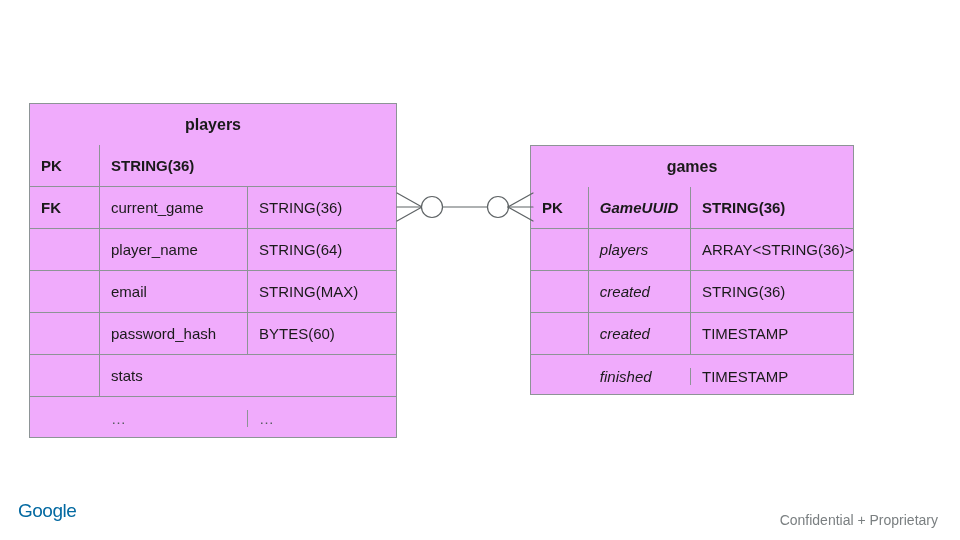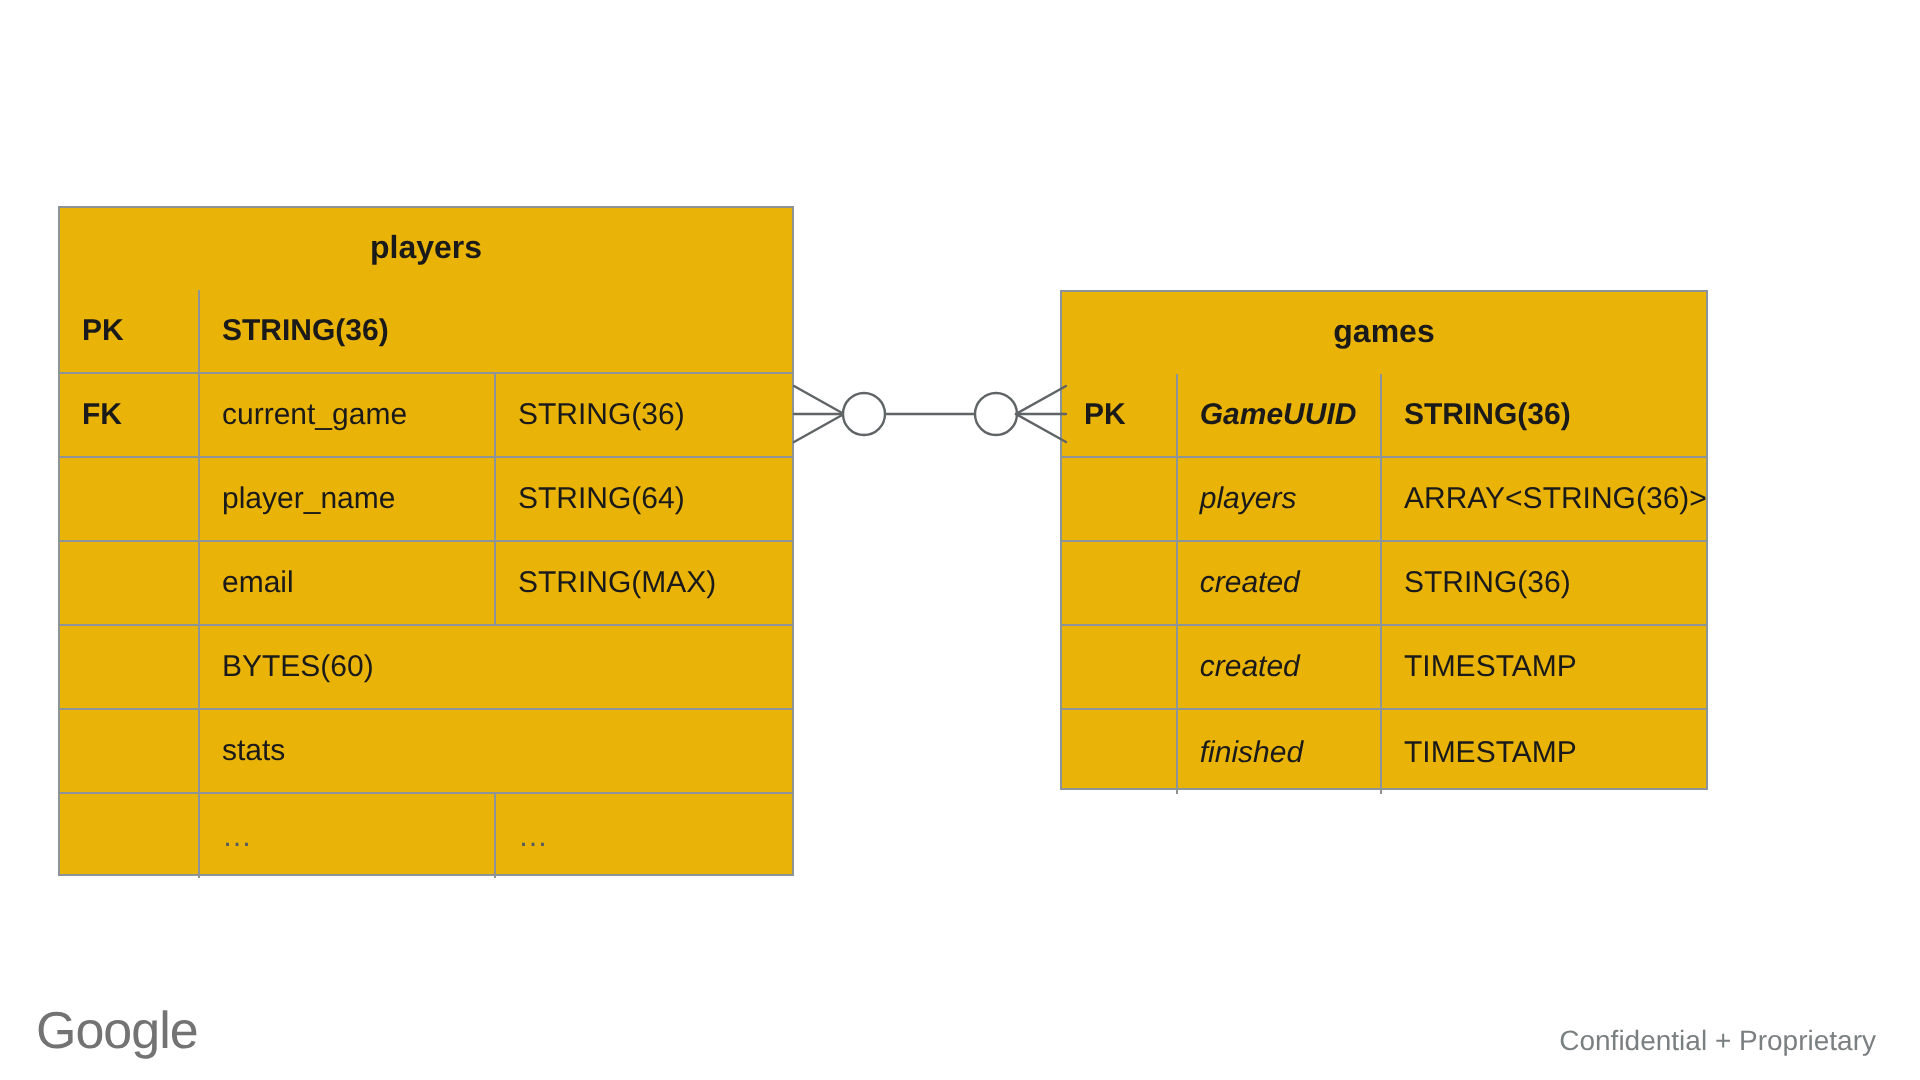--- a/index.html
+++ b/index.html
@@ -18,31 +18,32 @@
   .slide {
     position: absolute;
     inset: 0;
     background: #ffffff;
   }
 
   
   .entity {
     position: absolute;
     border-collapse: collapse;
-    background: #eab308;
+    background: #f0abfc;
     border: 1px solid #8d9496;
     box-sizing: border-box;
   }
   .entity-row {
     display: flex;
     box-sizing: border-box;
     border-bottom: 1px solid #8d9496;
   }
   .entity-row:last-child {
     border-bottom: none;
+    align-items: center;
   }
   .entity-title {
     display: flex;
     align-items: center;
     justify-content: center;
     font-weight: bold;
     font-size: 16px;
     color: #1a1a1a;
     box-sizing: border-box;
   }
@@ -106,23 +107,23 @@
     top: 182px;
     width: 150px;
     height: 50px;
   }
 
   
   .footer-logo {
     position: absolute;
     left: 18px;
     top: 500px;
-    font-size: 26px;
+    font-size: 19px;
     letter-spacing: -0.5px;
-    color: #737373;
+    color: #0369a1;
     font-family: "Liberation Sans", sans-serif;
   }
   .footer-note {
     position: absolute;
     right: 22px;
     top: 512px;
     font-size: 14px;
     color: #7a7f81;
   }
 </style>
@@ -152,20 +153,21 @@
     </div>
 
     <div class="entity-row">
       <div class="cell c0"></div>
       <div class="cell c1">email</div>
       <div class="cell c2">STRING(MAX)</div>
     </div>
 
     <div class="entity-row">
       <div class="cell c0"></div>
+      <div class="cell c1">password_hash</div>
       <div class="cell c2">BYTES(60)</div>
     </div>
 
     <div class="entity-row">
       <div class="cell c0"></div>
       <div class="cell c1">stats</div>
     </div>
 
     <div class="entity-row">
       <div class="cell c0"></div>

